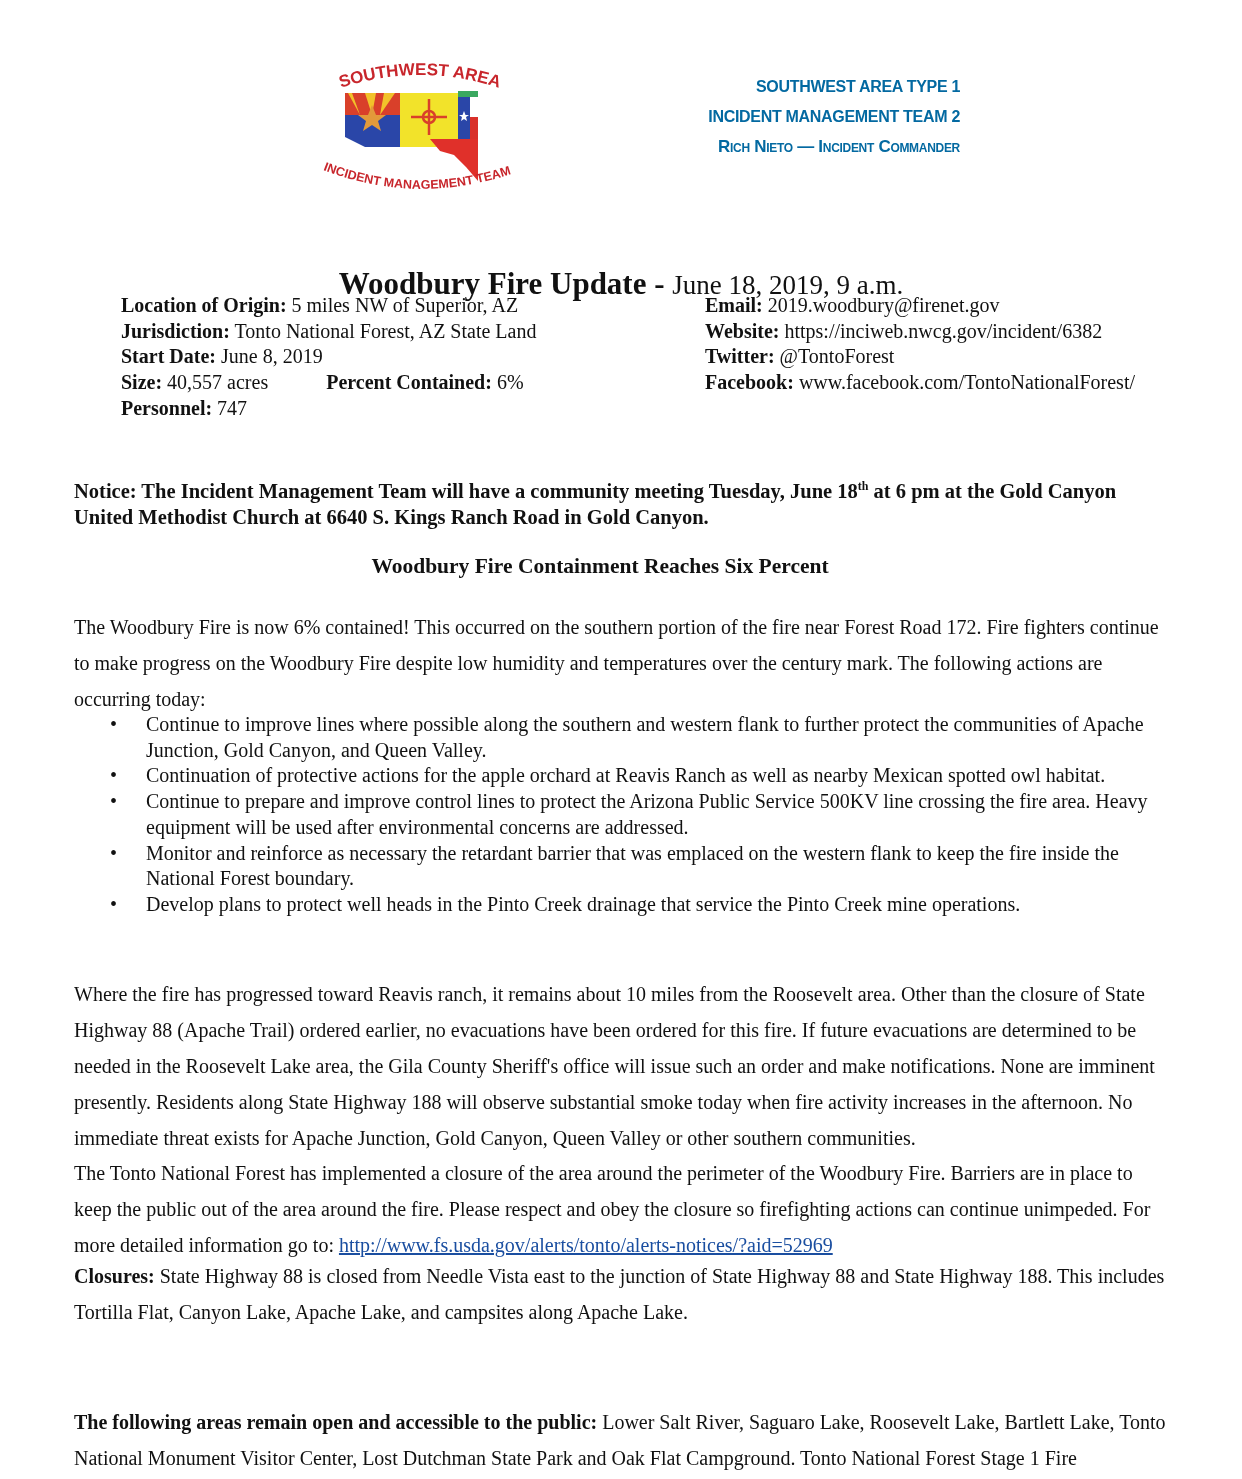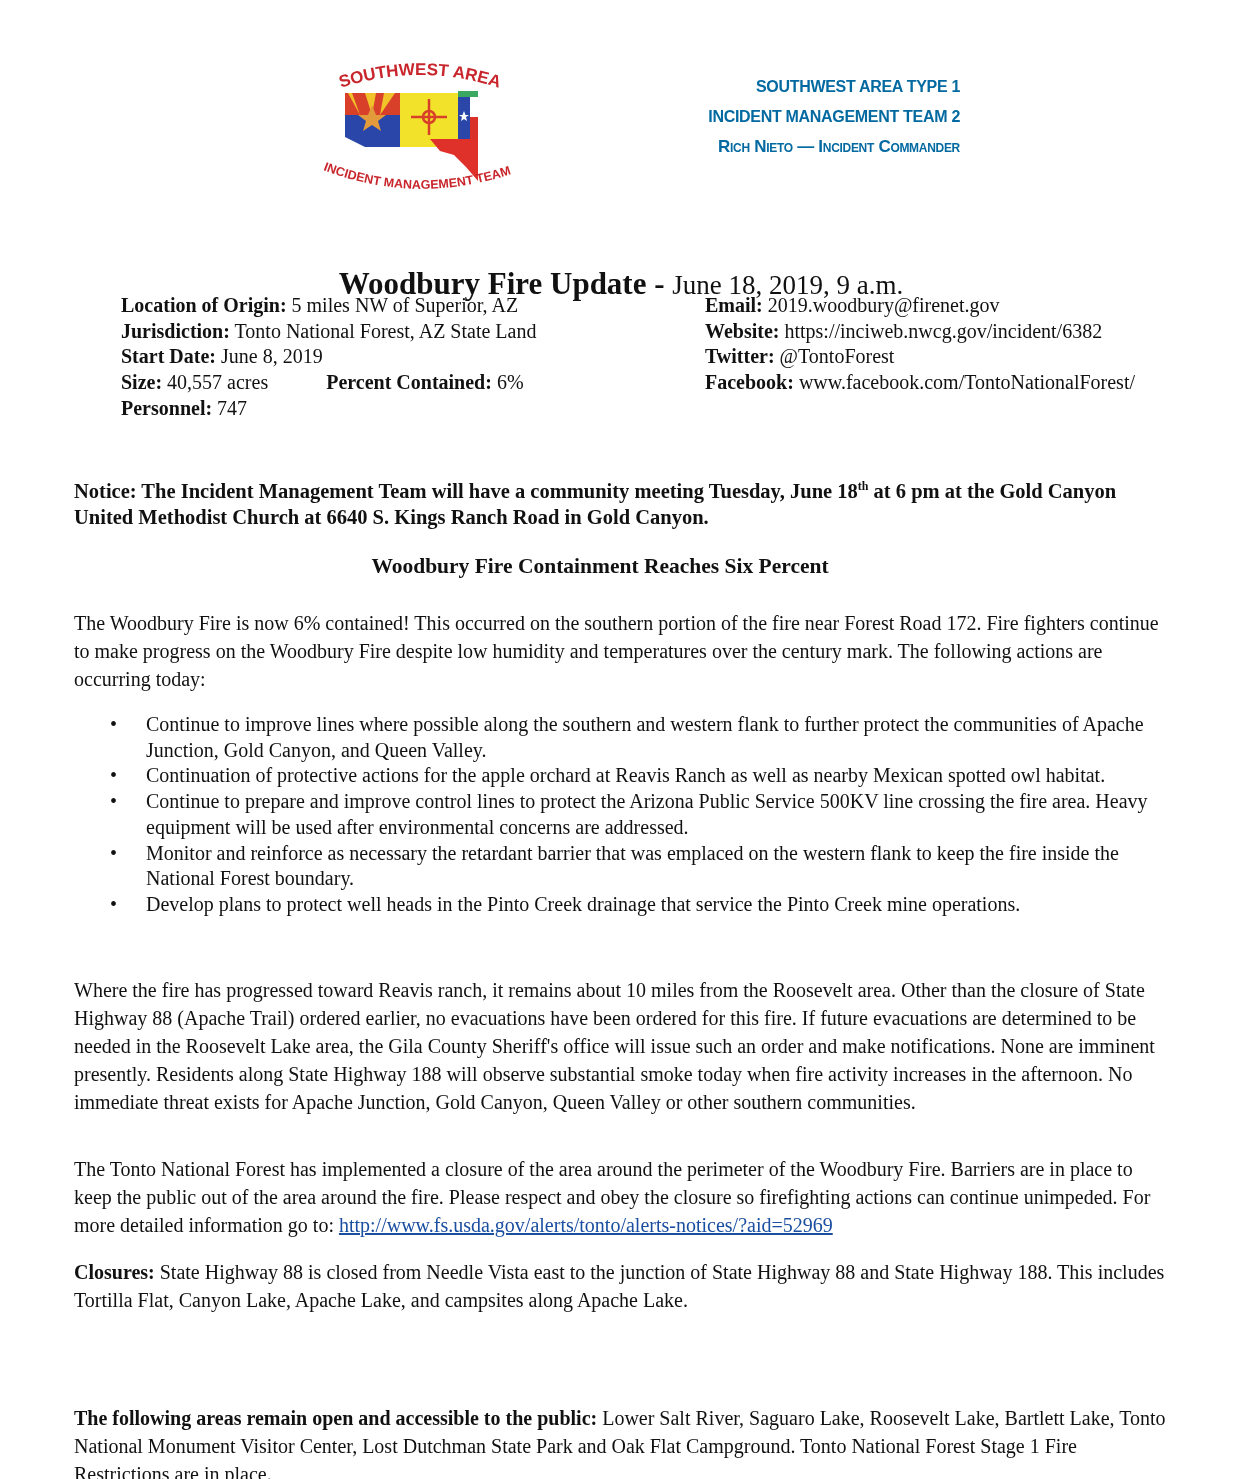--- a/index.html
+++ b/index.html
@@ -16,21 +16,21 @@
   .title b { font-weight: bold; }
   .title .date { font-weight: normal; font-size: 27px; }
   .info { position: absolute; top: 293px; font-size: 20px; line-height: 25.7px; margin-left: 47px; }
   .info.left { left: 74px; }
   .info.right { left: 658px; }
   .info b { font-weight: bold; }
   .gap { display: inline-block; width: 58px; }
   .notice { position: absolute; left: 74px; top: 473px; width: 1100px; font-weight: bold; font-size: 20.5px; line-height: 26px; }
   .notice sup { font-size: 12px; }
   .subhead { position: absolute; left: 0; width: 1118px; top: 554px; text-align: center; font-weight: bold; font-size: 21.5px; padding-left: 41px; }
-  .para { position: absolute; left: 74px; width: 1100px; font-size: 20px; line-height: 28px; }
+  .para { position: absolute; left: 74px; width: 1100px; font-size: 20px; line-height: 36px; }
   .bullets { position: absolute; left: 74px; top: 712px; width: 1100px; font-size: 20px; line-height: 25.7px; margin: 0; padding: 0; list-style: none; }
   .bullets li { position: relative; padding-left: 72px; margin-bottom: 0; }
   .bullets li .dot { position: absolute; left: 36px; top: 0; }
   .link { color: #1a4ea0; text-decoration: underline; }
 </style>
 </head>
 <body>
 
 <div class="logo">
   <svg width="260" height="150" viewBox="0 0 260 150">

